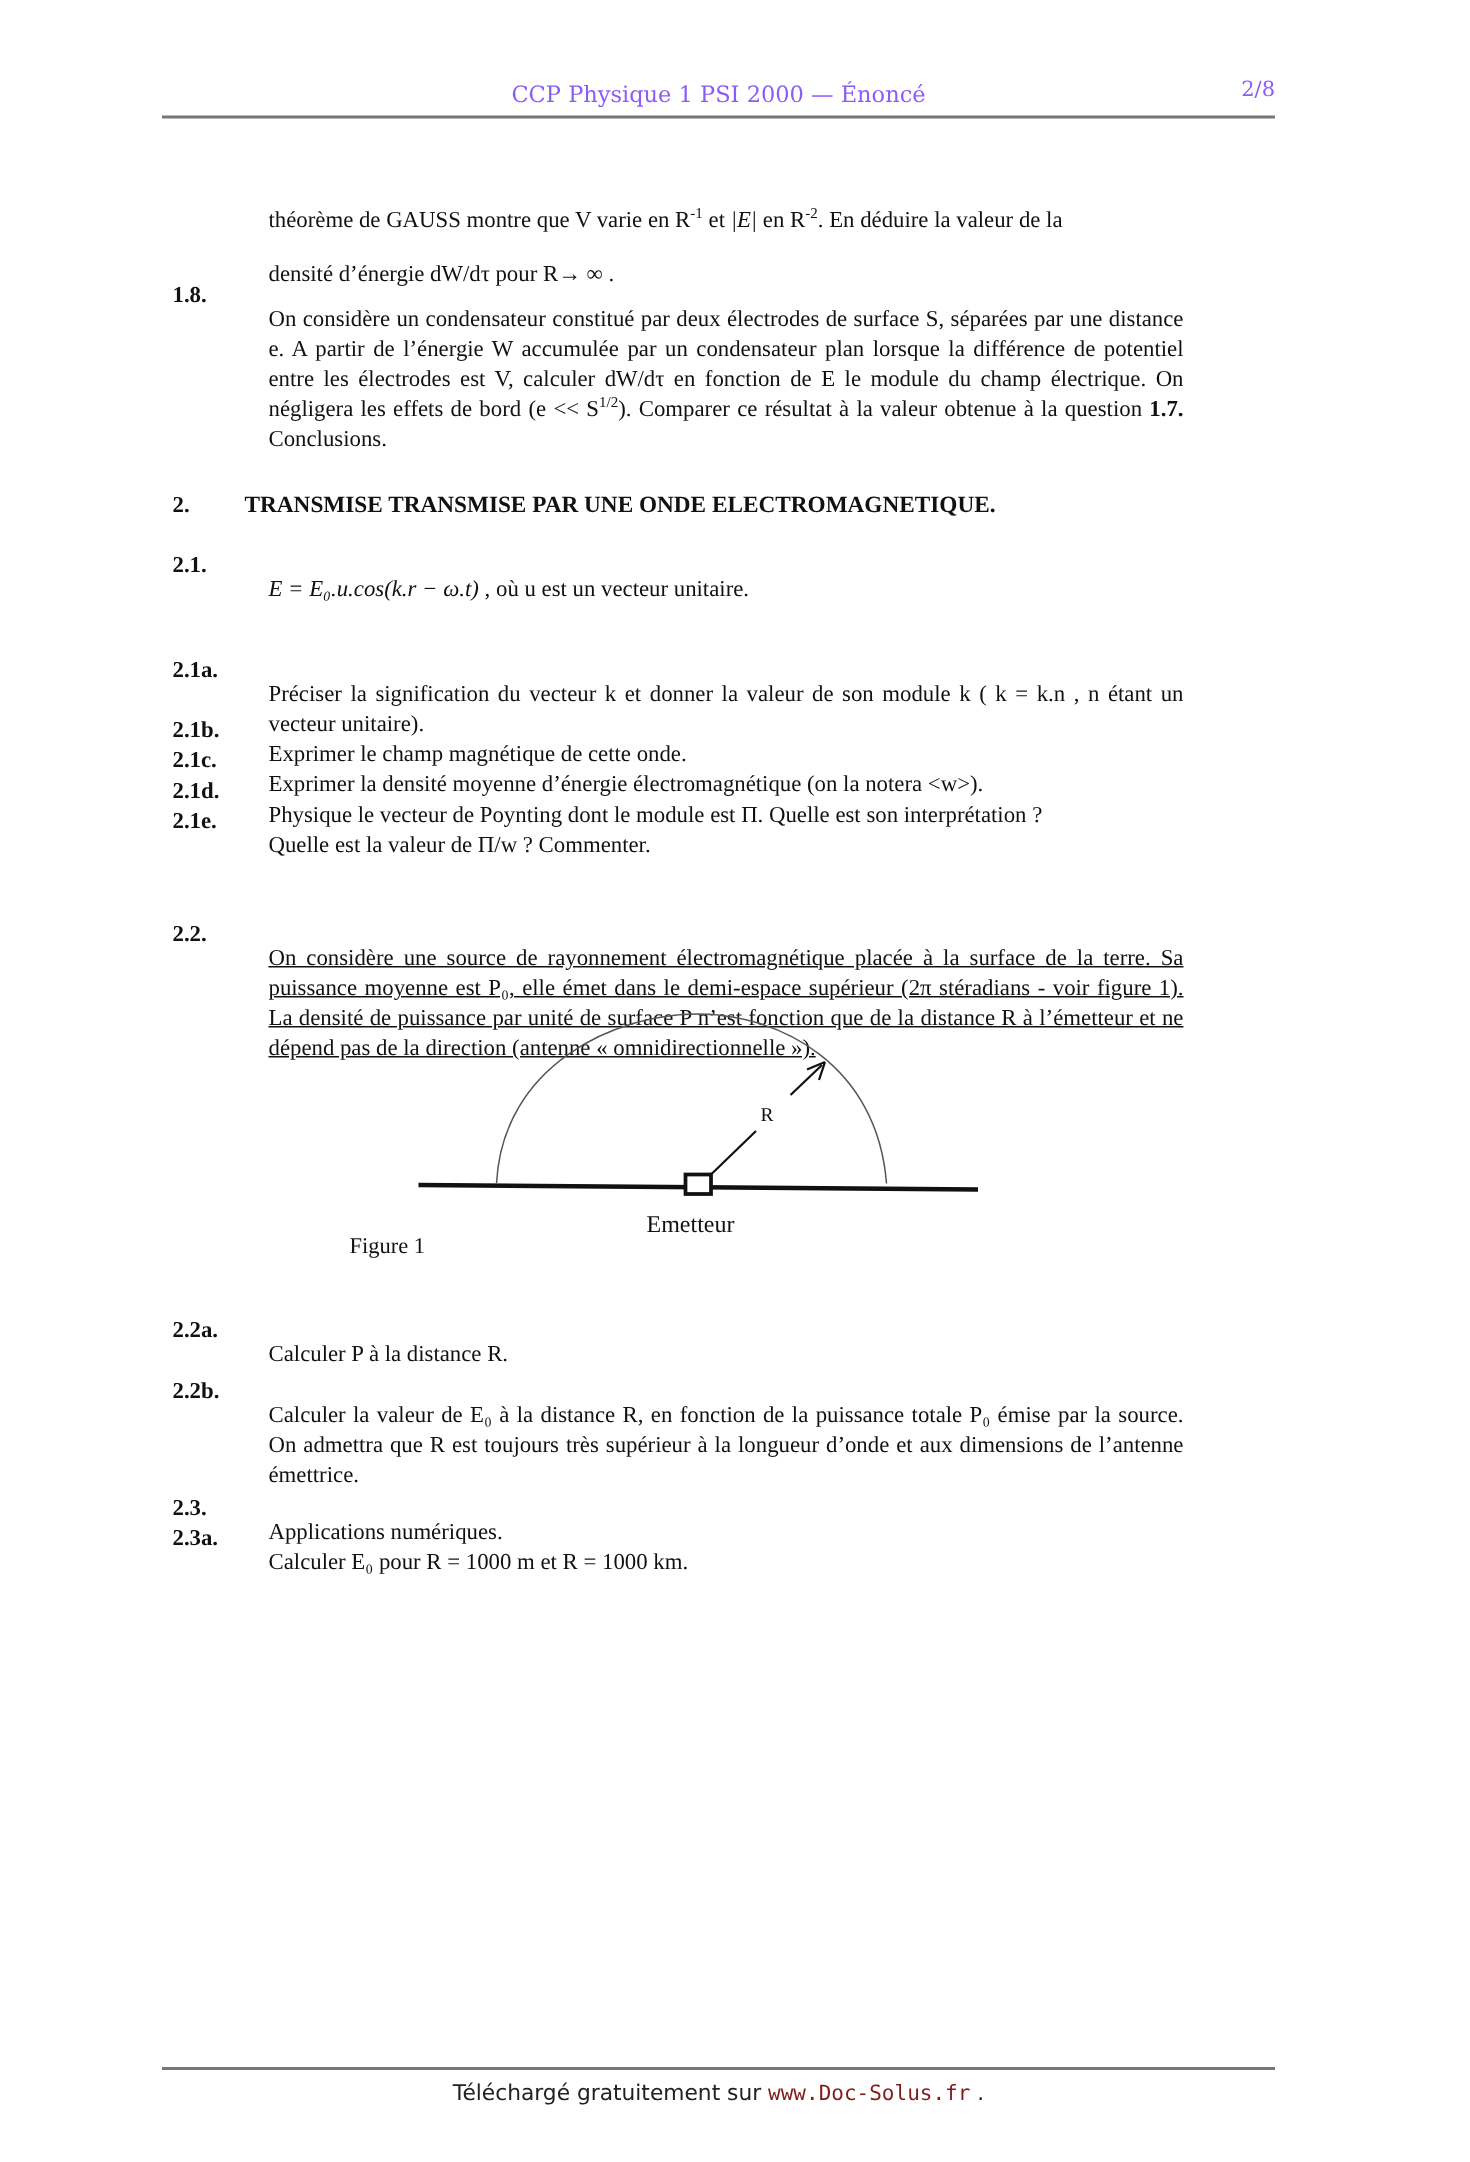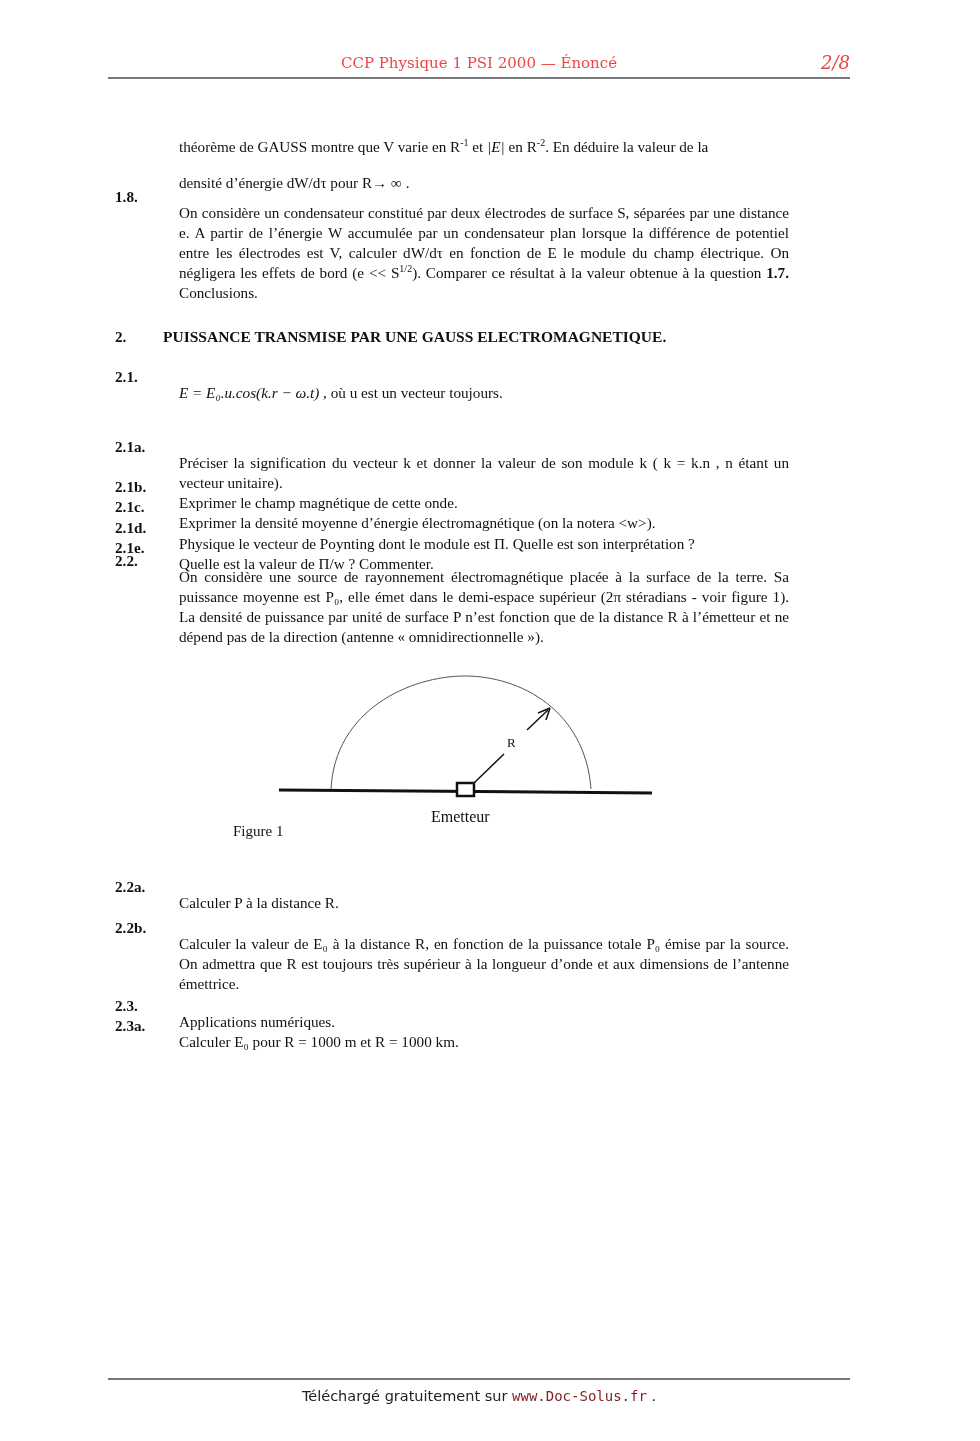--- a/index.html
+++ b/index.html
@@ -1,20 +1,20 @@
 <!DOCTYPE html>
 <html><head>
   <meta charset="utf-8">
   <style>
     html, body { margin: 0; padding: 0; background: #ffffff; }
     body { width: 980px; height: 1441px; position: relative; overflow: hidden; color: #111; }
     .page { position: absolute; left: 0; top: 0; width: 980px; height: 1441px; }
-    .header { position: absolute; left: 108px; top: 54px; width: 742px; height: 22px; font-family: "DejaVu Serif", serif; font-size: 15px; color: #ef4444; }
+    .header { position: absolute; left: 108px; top: 54px; width: 742px; height: 22px; font-family: "DejaVu Serif", serif; font-size: 15px; color: #8b5cf6; }
     .header .title { position: absolute; left: 0; right: 0; text-align: center; top: 0; }
-    .header .pagenum { position: absolute; right: 0; top: -2px; font-size: 18px; font-style: italic; }
+    .header .pagenum { position: absolute; right: 0; top: -2px; font-size: 14px; }
     .rule { position: absolute; left: 108px; width: 742px; height: 2px; background: #777; }
     .body { position: absolute; left: 115px; width: 690px; font-family: "Liberation Serif", serif; font-size: 15.2px; line-height: 20px; color: #111; }
     .item { position: absolute; left: 0; width: 690px; }
     .num { position: absolute; left: 0; top: 0; font-weight: bold; }
     .txt { margin-left: 48px; text-align: justify; }
     .txt p { margin: 16px; }
     .heading { font-weight: bold; font-size: 15.5px; }
     sup { font-size: 10px; vertical-align: 6px; line-height: 0; }
     .vec { font-style: italic; }
     .figure { position: absolute; left: 220px; top: 670px; width: 460px; height: 180px; }
@@ -44,27 +44,27 @@
 
     <div class="item" style="top:187px;">
       <span class="num">1.8.</span>
       <div class="txt">
           <p><span>On considère un condensateur constitué par deux électrodes de surface S, séparées par une distance e. A partir de l’énergie W accumulée par un condensateur plan lorsque la différence de potentiel entre les électrodes est V, calculer dW/dτ en fonction de E le module du champ électrique. On négligera les effets de bord (e &lt;&lt; S</span><sup>1/2</sup><span>). Comparer ce résultat à la valeur obtenue à la question </span><b>1.7.</b><span> Conclusions.</span></p>
         </div>
     </div>
 
     <div class="item" style="top:327px;">
       <span class="num">2.</span>
-      <div class="txt heading">PUISSANCE TRANSMISE PAR UNE GAUSS ELECTROMAGNETIQUE.</div>
+      <div class="txt heading">TRANSMISE TRANSMISE PAR UNE ONDE ELECTROMAGNETIQUE.</div>
     </div>
 
     <div class="item" style="top:367px;">
       <span class="num">2.1.</span>
       <div class="txt">
-        <p style="text-align:left;"><span class="vec">E = E₀.u.cos(k.r − ω.t)</span><span> , où u est un vecteur toujours.</span></p>
+        <p style="text-align:left;"><span class="vec">E = E₀.u.cos(k.r − ω.t)</span><span> , où u est un vecteur unitaire.</span></p>
       </div>
     </div>
 
     <div class="item" style="top:437px;">
       <span class="num">2.1a.</span>
       <div class="txt">
           <p>Préciser la signification du vecteur k et donner la valeur de son module k ( k = k.n , n étant un vecteur unitaire).</p>
         </div>
     </div>
     <div class="item" style="top:477px;">
@@ -85,21 +85,21 @@
           <p>Physique le vecteur de Poynting dont le module est  Π. Quelle est son interprétation ?</p>
         </div>
     </div>
     <div class="item" style="top:538px;">
       <span class="num">2.1e.</span>
       <div class="txt">
           <p>Quelle est la valeur de Π/w ? Commenter.</p>
         </div>
     </div>
 
-    <div class="item" style="top:551px;">
+    <div class="item" style="top:613px;text-decoration:underline;">
       <span class="num">2.2.</span>
       <div class="txt">
           <p>On considère une source de rayonnement électromagnétique placée à la surface de la terre. Sa puissance  moyenne est  P₀, elle émet dans le demi-espace supérieur (2π stéradians - voir figure 1). La densité de puissance par unité de surface P n’est fonction que de la distance R à l’émetteur et ne dépend pas de la direction (antenne « omnidirectionnelle »).</p>
         </div>
     </div>
 
     <div class="item" style="top:877px;">
       <span class="num">2.2a.</span>
       <div class="txt">
           <p>Calculer P à la distance R.</p>

